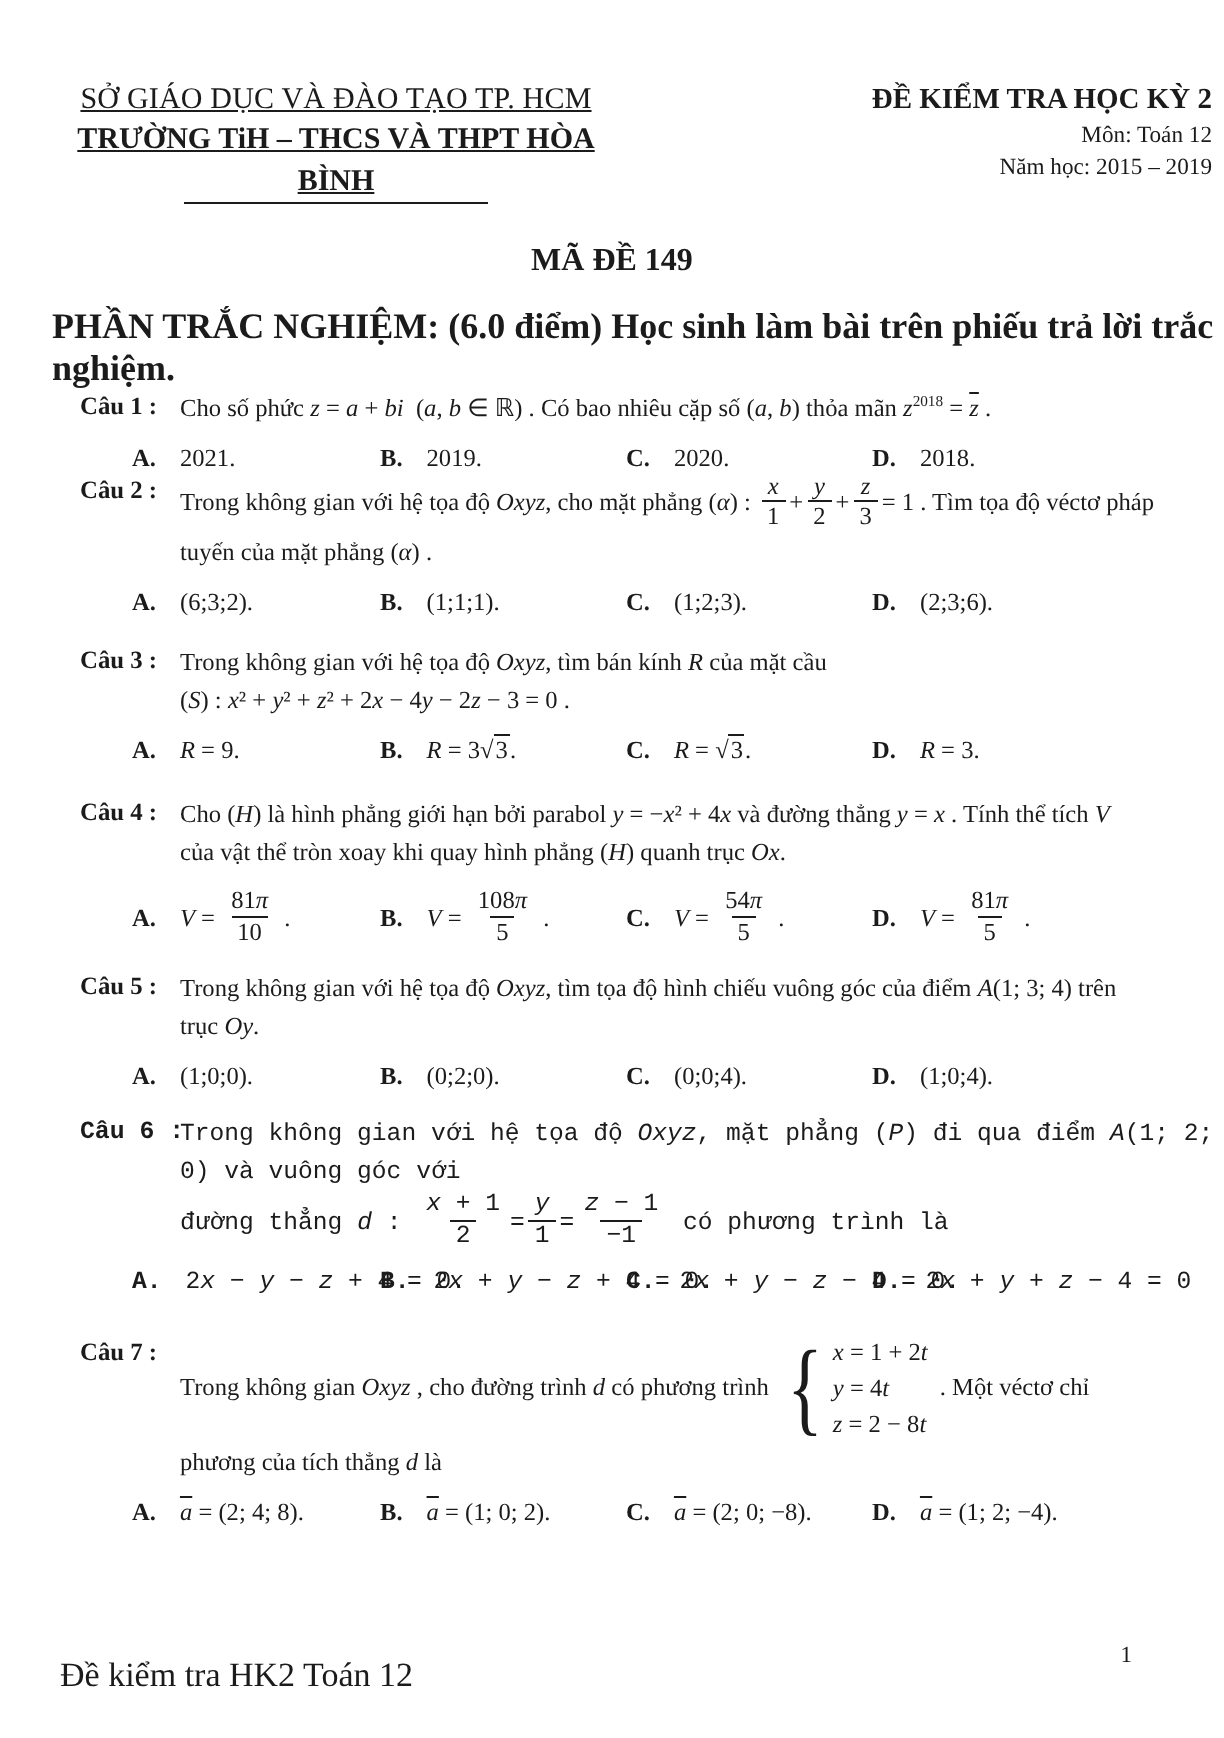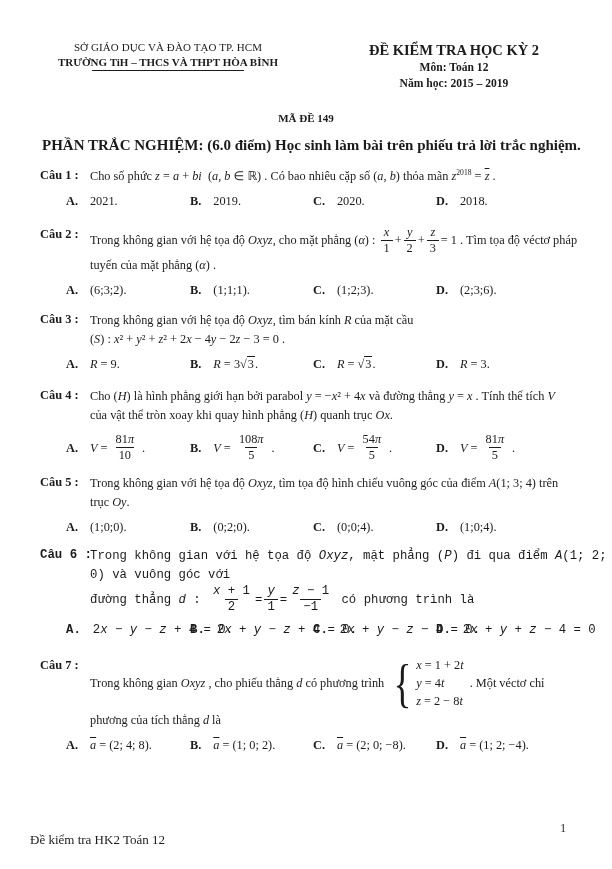--- a/index.html
+++ b/index.html
@@ -4,37 +4,37 @@
 <style>
   * { margin:0; padding:0; box-sizing:border-box; }
   html,body { background:#ffffff; }
   .page {
     position:relative; width:612px; height:869px; margin:0 auto;
     background:#ffffff; color:#1b1b1b;
     font-family:"Liberation Serif", serif; overflow:hidden;
   }
   
   .header { display:flex; padding:40px 6px 0 34px; }
-  .h-left { width:268px; text-align:center; font-size:11px; line-height:1.35; }
+  .h-left { width:268px; text-align:center; font-size:15px; line-height:1.35;text-decoration:underline; }
   .h-left .l1 { letter-spacing:.1px; }
   .h-left .l2 { font-weight:bold; }
   .h-underline { width:152px; border-bottom:1.4px solid #1b1b1b; margin:0 auto; }
-  .h-right { flex:1; text-align:center; line-height:1.38; }
+  .h-right { flex:1; text-align:right; line-height:1.38; }
   .h-title { font-weight:bold; font-size:14.5px; }
-  .h-sub { font-weight:bold; font-size:11.6px; }
+  .h-sub { font-weight:normal; font-size:11.6px; }
   .h-time { font-size:11.3px; }
   .h-time b { font-weight:bold; }
   
-  .exam-code { text-align:center; font-weight:bold; font-size:11px; margin-top:20px; }
-  .section-heading { font-weight:bold; font-size:15px; margin:13px 0 0 42px; }
+  .exam-code { text-align:center; font-weight:bold; font-size:16px; margin-top:20px; }
+  .section-heading { font-weight:bold; font-size:18px; margin:13px 0 0 26px; }
   
   .questions { margin-top:0; }
   .question { position:relative; }
-  .question:nth-of-type(1){ margin-top:13px; }
-  .question:nth-of-type(2){ margin-top:17px; }
+  .question:nth-of-type(1){ }
+  .question:nth-of-type(2){ }
   .question:nth-of-type(3){ margin-top:13px; }
   .question:nth-of-type(4){ margin-top:15px; }
   .question:nth-of-type(5){ margin-top:11px; }
   .question:nth-of-type(6){ margin-top:12px;font-family:Liberation Mono, monospace; }
   .question:nth-of-type(7){ margin-top:20px; }
   .qlabel { position:absolute; left:40px; top:1px; font-weight:bold; font-size:12.4px; white-space:nowrap; }
   .qbody { margin-left:90px; margin-right:2px; font-size:12.3px; line-height:1.55; }
   .opts { display:grid; grid-template-columns:124px 123px 123px 1fr; margin-left:66px; margin-top:8px; font-size:12.3px; align-items:center; }
   .opt { display:flex; align-items:center; gap:12px; }
   .opt .letter { font-weight:bold; }
@@ -45,21 +45,21 @@
   .bar { text-decoration:overline; }
   sup { font-size:.62em; vertical-align:super; line-height:0; }
   .frac { display:inline-flex; flex-direction:column; align-items:center; vertical-align:middle; margin:0 2px; line-height:1.18; position:relative; top:-1px; white-space:pre; }
   .frac .num, .frac .den { padding:0 3px; text-align:center; }
   .frac .den { border-top:1.2px solid #1b1b1b; }
   .sqrt-arg { border-top:1.1px solid #1b1b1b; padding:0 1px; }
   .cases { display:inline-flex; align-items:center; vertical-align:middle; margin:0 3px; }
   .cases .brace { font-size:52px; font-weight:400; line-height:.8; transform:scaleX(.72); transform-origin:center; margin-right:1px; }
   .cases .clines { display:inline-flex; flex-direction:column; text-align:left; line-height:1.45; white-space:pre; }
   
-  .footer { position:absolute; left:30px; bottom:21px; font-size:13px; }
+  .footer { position:absolute; left:30px; bottom:21px; font-size:17px; }
   .pageno { position:absolute; right:46px; bottom:35px; font-size:11.5px; }
 </style>
 </head>
 <body>
 
 <div class="page">
 
   <header class="header">
     <div class="h-left">
       <div class="l1">SỞ GIÁO DỤC VÀ ĐÀO TẠO TP. HCM</div>
@@ -264,21 +264,21 @@
           <div class="opt">
             <span class="letter">D.</span>
             <span class="oval">
               <span class="m">2<span class="it">x</span> + <span class="it">y</span> + <span class="it">z</span> − 4 = 0</span>
             </span>
           </div>
         </div>
       </section>
       <section class="question">
         <span class="qlabel">Câu 7 :</span>
-        <div class="qbody"><span>Trong không gian </span><span class="m"><span class="it">Oxyz</span></span><span> , cho phiếu thẳng </span><span class="m"><span class="it">d</span></span><span> có phương trình </span><span class="cases">
+        <div class="qbody"><span>Trong không gian </span><span class="m"><span class="it">Oxyz</span></span><span> , cho đường trình </span><span class="m"><span class="it">d</span></span><span> có phương trình </span><span class="cases">
             <span class="brace">{</span>
             <span class="clines"><span><span class="it">x</span> = 1 + 2<span class="it">t</span></span><span><span class="it">y</span> = 4<span class="it">t</span></span><span><span class="it">z</span> = 2 − 8<span class="it">t</span></span></span>
           </span><span> . Một véctơ chỉ</span><br><span>phương của tích thẳng </span><span class="m"><span class="it">d</span></span><span> là</span></div>
         <div class="opts">
           <div class="opt">
             <span class="letter">A.</span>
             <span class="oval">
               <span class="m bar"><span class="it">a</span></span>
               <span class="m"> = (2; 4; 8)</span>
               <span> .</span>

